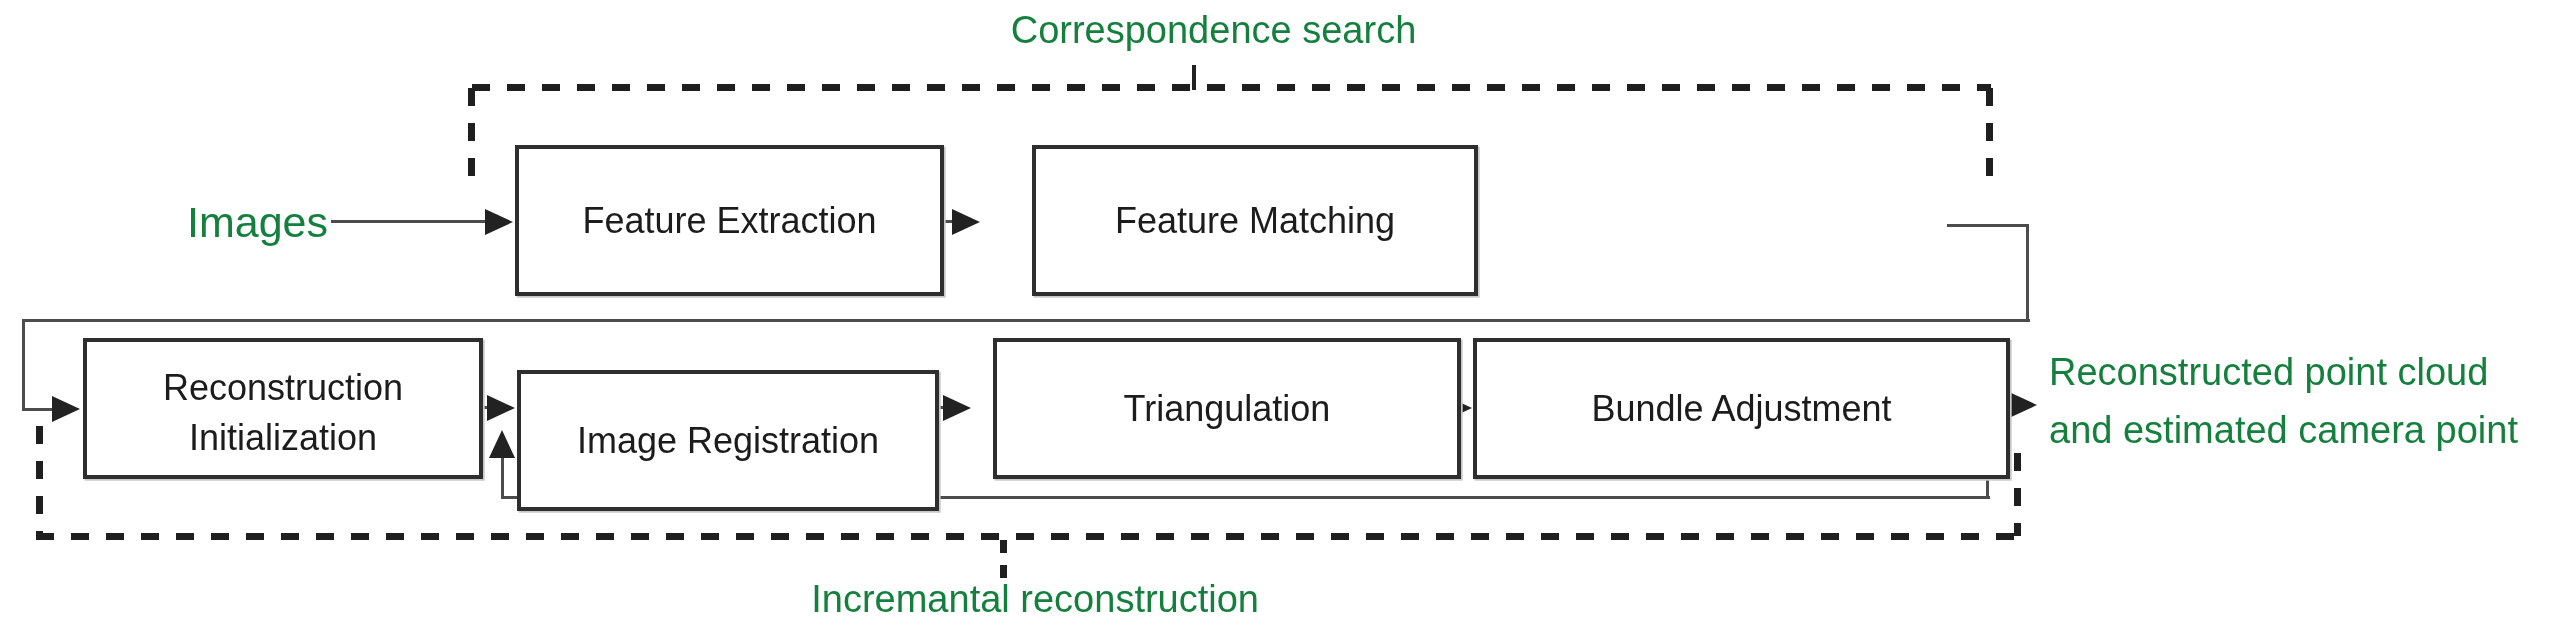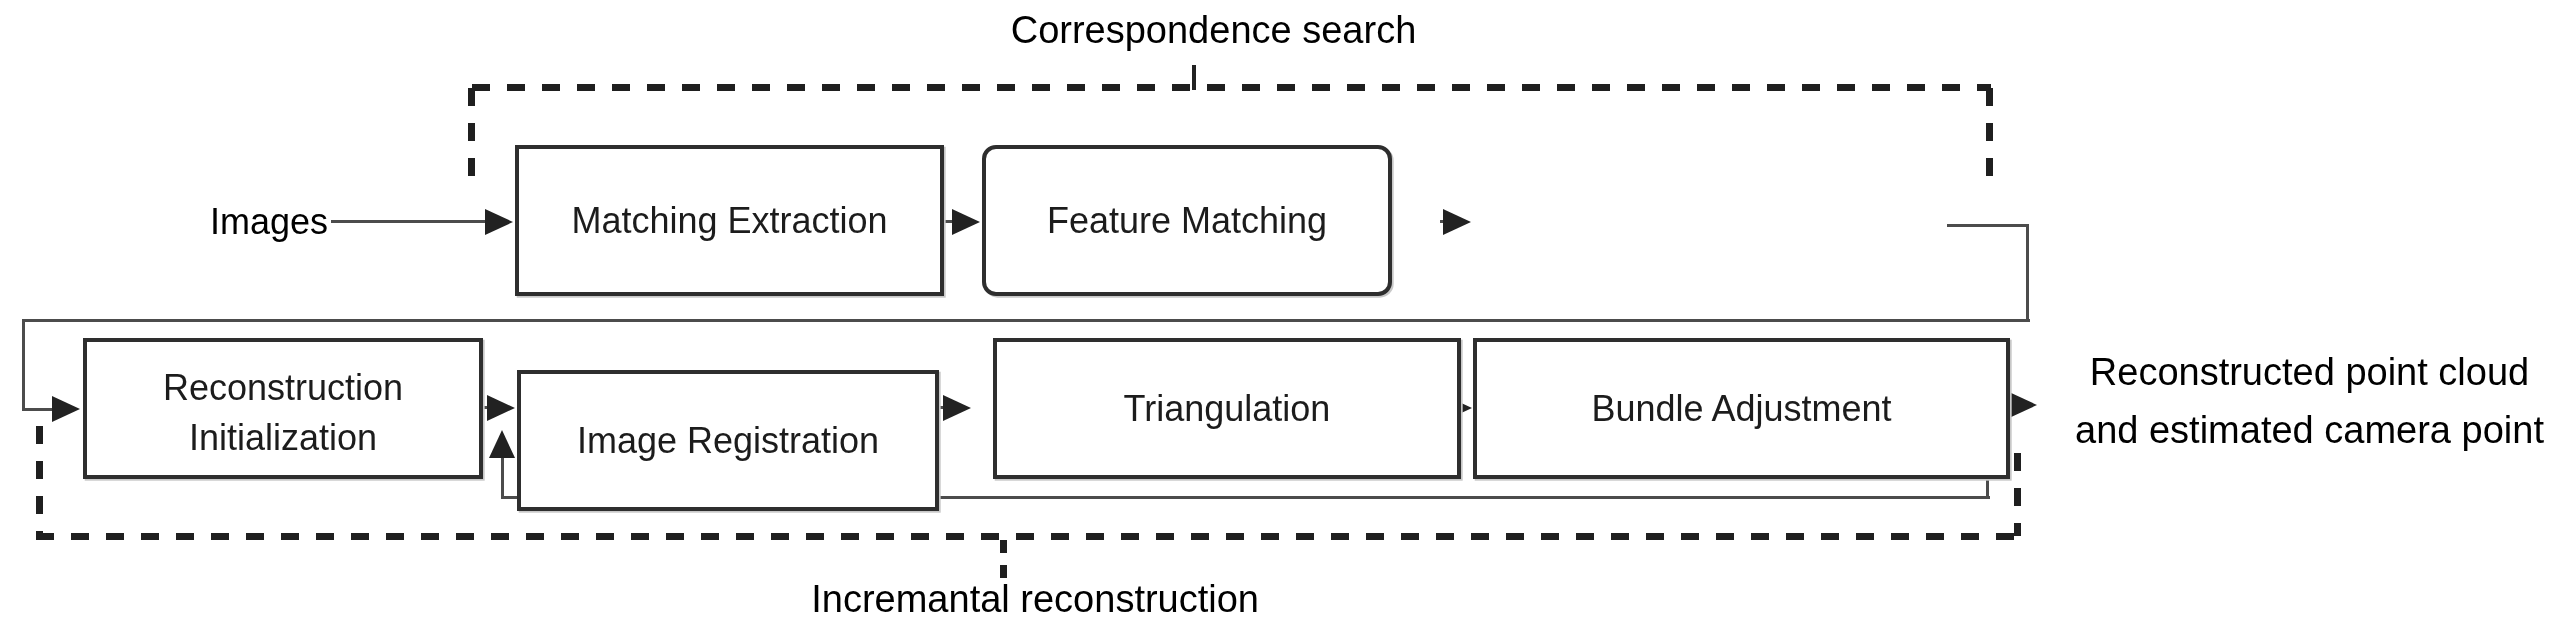--- a/index.html
+++ b/index.html
@@ -18,21 +18,21 @@
     border:4.1px solid #2e2e2e;
     background:#ffffff;
     display:flex;align-items:center;justify-content:center;
     text-align:center;
     font-size:36px;line-height:50px;color:#1c1c1c;
     box-shadow:1.7px 1.7px 0 0 #c8c8c8;
   }
   .row1{top:145px;height:151px;}
   .row2{top:338px;height:141px;}
   .box-fe {left:515px; width:429px;}
-  .box-fm {left:982px;width:410px;border-radius:14px;}
+  .box-fm {left:1032px;width:446px;}
   .box-gv {left:1473px;width:474px;}
   .box-ri {left:83px; width:400px;}
   .box-ir {left:517px; width:422px;margin-top:32px;}
   .box-tri{left:993px;width:468px;}
   .box-ba {left:1473px;width:537px;}
   .box-gv span{display:inline-block;max-width:273px;}
   .box-ri span{display:inline-block;max-width:331px;margin-top:9px;}
   
   .ln{position:absolute;background:#4c4c4c;}
   
@@ -44,34 +44,34 @@
     border-bottom:28px solid #222222;}
   
   .dash-h{position:absolute;height:6.6px;
     background:repeating-linear-gradient(90deg,#1f1f1f 0 18px,transparent 18px 35px);}
   .dash-v{position:absolute;width:6.6px;
     background:repeating-linear-gradient(180deg,#1f1f1f 0 18px,transparent 18px 35px);}
   .tick{position:absolute;background:#222222;}
   .tick-dashed{position:absolute;width:6.6px;
     background:repeating-linear-gradient(180deg,#1f1f1f 0 13.2px,transparent 13.2px 25px);}
   
-  .lbl{position:absolute;font-size:38px;line-height:46px;color:#000000;}
+  .lbl{position:absolute;font-size:38px;line-height:46px;color:#15803d;}
   .lbl-group{text-align:center;width:513px;}
   .lbl-io{line-height:58px;}
 </style>
 </head>
 <body>
 
 <div id="stage">
 
   <div class="lbl lbl-group" style="left:957px;top:6.6px;">Correspondence search</div>
   <div class="lbl lbl-group" style="left:746px;top:576px;text-align:right;">Incremantal reconstruction</div>
 
-  <div class="lbl" style="left:163px;top:199px;width:165px;text-align:right;font-size:36px;">Images</div>
-  <div class="lbl lbl-io" style="left:2049px;top:343px;width:521px;text-align:center;">
+  <div class="lbl" style="left:163px;top:199px;width:165px;text-align:right;font-size:43px;">Images</div>
+  <div class="lbl lbl-io" style="left:2049px;top:343px;width:521px;text-align:left;">
     <div>Reconstructed point cloud</div>
     <div>and estimated camera point</div>
   </div>
 
   <div class="dash-h" style="left:472px;top:84px;width:1519px;"></div>
   <div class="dash-v" style="left:468px;top:88px;height:100px;"></div>
   <div class="dash-v" style="left:1986px;top:88px;height:96px;"></div>
   <div class="tick" style="left:1192px;top:65px;width:4.1px;height:25px;"></div>
 
   <div class="dash-h" style="left:36px;top:533px;width:1984px;"></div>
@@ -106,21 +106,21 @@
   <div class="ln" style="left:939px;top:406px;width:8.3px;height:3.3px;"></div>
   <div class="ah-r" style="left:943px;top:395px;"></div>
 
   <div class="ln" style="left:1441px;top:406px;width:8.3px;height:3.3px;"></div>
   <div class="ah-r" style="left:1444px;top:395px;"></div>
 
   <div class="ln" style="left:1950px;top:404px;width:61px;height:3.3px;"></div>
   <div class="ah-r" style="left:2009px;top:392px;"></div>
 
   <div class="node row1 box-fe">
-    <span>Matching Extraction</span>
+    <span>Feature Extraction</span>
   </div>
   <div class="node row1 box-fm">
     <span>Feature Matching</span>
   </div>
 
   <div class="node row2 box-ri">
     <span>Reconstruction Initialization</span>
   </div>
   <div class="node row2 box-ir">
     <span>Image Registration</span>

